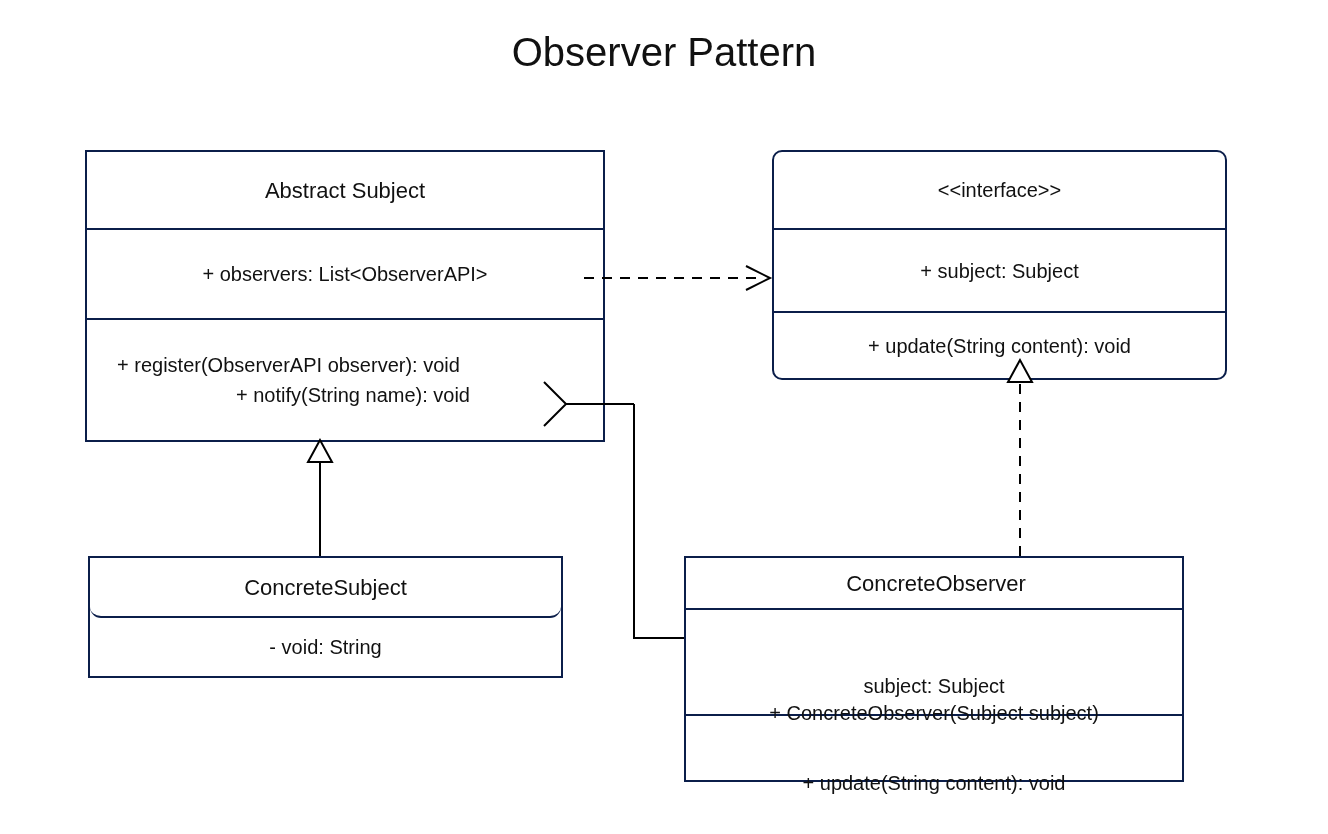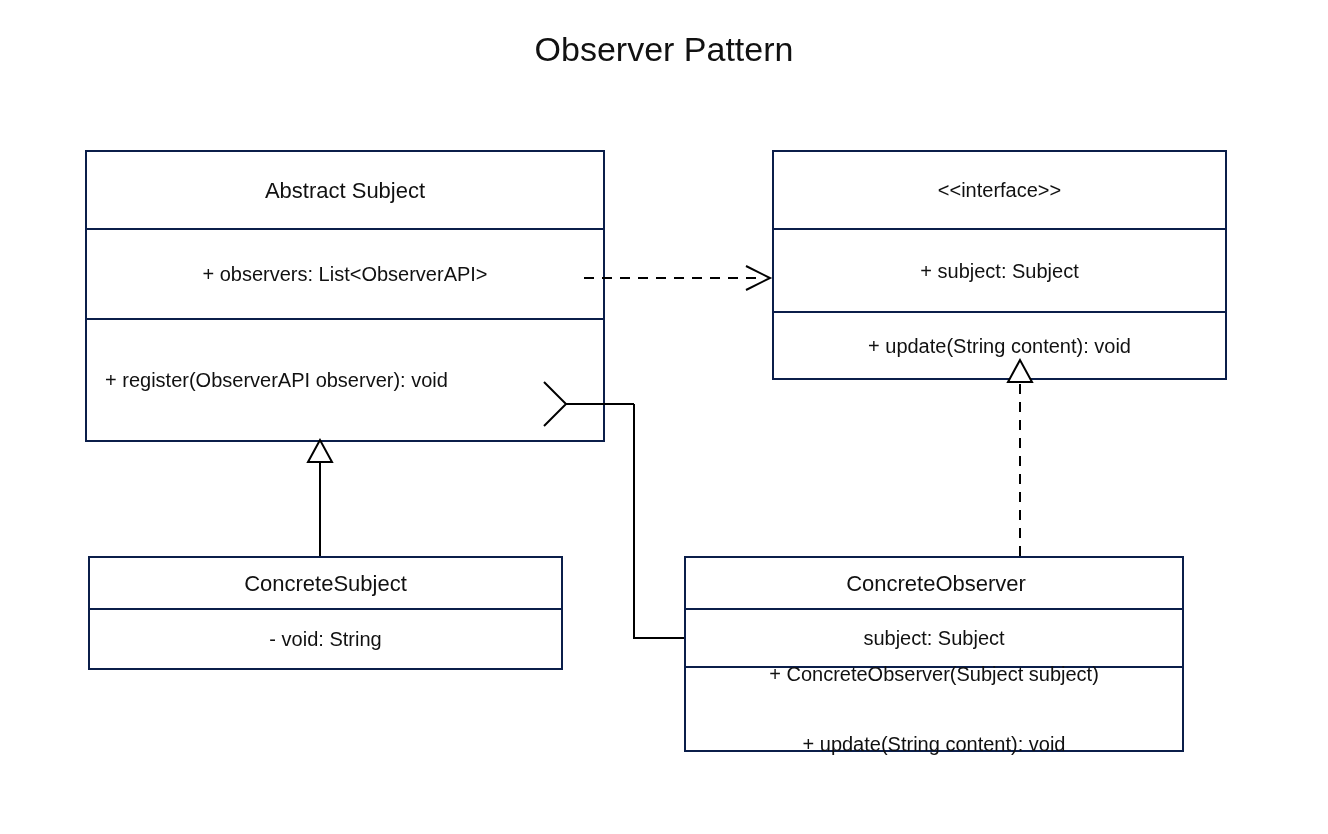--- a/index.html
+++ b/index.html
@@ -12,21 +12,21 @@
   .canvas {
     position: relative;
     width: 1328px;
     height: 834px;
   }
   .title {
     position: absolute;
     width: 100%;
     text-align: center;
     top: 30px;
-    font-size: 34px;
+    font-size: 40px;
     font-weight: 500;
   }
   .class-box {
     position: absolute;
     border: 2px solid #0b1e4a;
     background: #fff;
     box-sizing: border-box;
     display: flex;
     flex-direction: column;
   }
@@ -56,54 +56,55 @@
 
   <div class="title">Observer Pattern</div>
 
   <div class="class-box" style="left:62px; top:150px; width:520px;margin-left:23px;">
     <div class="section center" style="height:78px;">
       <div class="name-row">Abstract Subject</div>
     </div>
     <div class="section center" style="height:90px;">
       <div class="row">+   observers: List&lt;ObserverAPI&gt;</div>
     </div>
-    <div class="section" style="height:120px; padding-left:18px;">
+    <div class="section" style="height:120px; padding-left:30px;">
       <div class="row">+  register(ObserverAPI observer): void</div>
+      <div class="row center">+  notify(String name): void</div>
     </div>
   </div>
 
-  <div class="class-box" style="left:772px; top:150px; width:455px;">
+  <div class="class-box" style="left:772px; top:150px; width:455px;border-radius:10px;">
     <div class="section center" style="height:78px; padding:6px;">
       <div class="row">&lt;&lt;interface&gt;&gt;</div>
     </div>
     <div class="section center" style="height:83px;">
       <div class="row">+   subject: Subject</div>
     </div>
     <div class="section center" style="height:65px;">
       <div class="row">+  update(String content): void</div>
     </div>
   </div>
 
   <div class="class-box" style="left:88px; top:556px; width:475px;">
-    <div class="section center" style="height:52px;">
+    <div class="section center" style="height:60px;border-radius:11px;">
       <div class="name-row">ConcreteSubject</div>
     </div>
     <div class="section center" style="height:58px;">
       <div class="row">-   void: String</div>
     </div>
   </div>
 
   <div class="class-box" style="left:684px; top:556px; width:500px;">
     <div class="section center" style="height:52px;padding-left:18px;">
       <div class="name-row">ConcreteObserver</div>
     </div>
-    <div class="section center" style="height:58px;">
+    <div class="section center" style="height:58px;margin-top:48px;">
       <div class="row">subject: Subject</div>
     </div>
-    <div class="section center" style="height:82px;gap:40px;">
+    <div class="section center" style="height:64px;gap:40px;">
       <div class="row">+   ConcreteObserver(Subject subject)</div>
       <div class="row">+   update(String content): void</div>
     </div>
   </div>
 
   <svg class="connectors">
 
     <g>
       <line x1="320" y1="556" x2="320" y2="462" stroke="#000" stroke-width="2"></line>
       <polygon points="320,440 308,462 332,462" fill="#fff" stroke="#000" stroke-width="2"></polygon>

